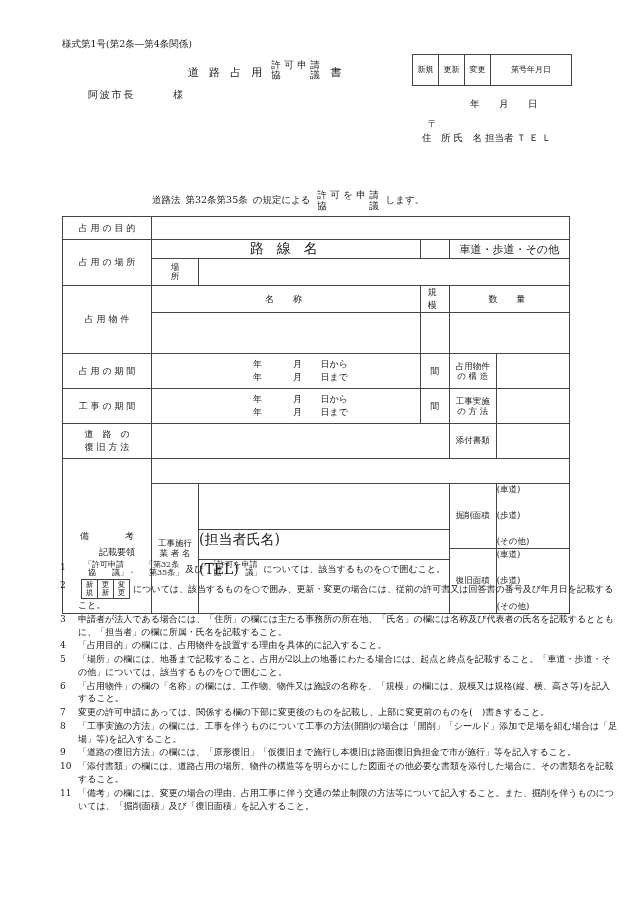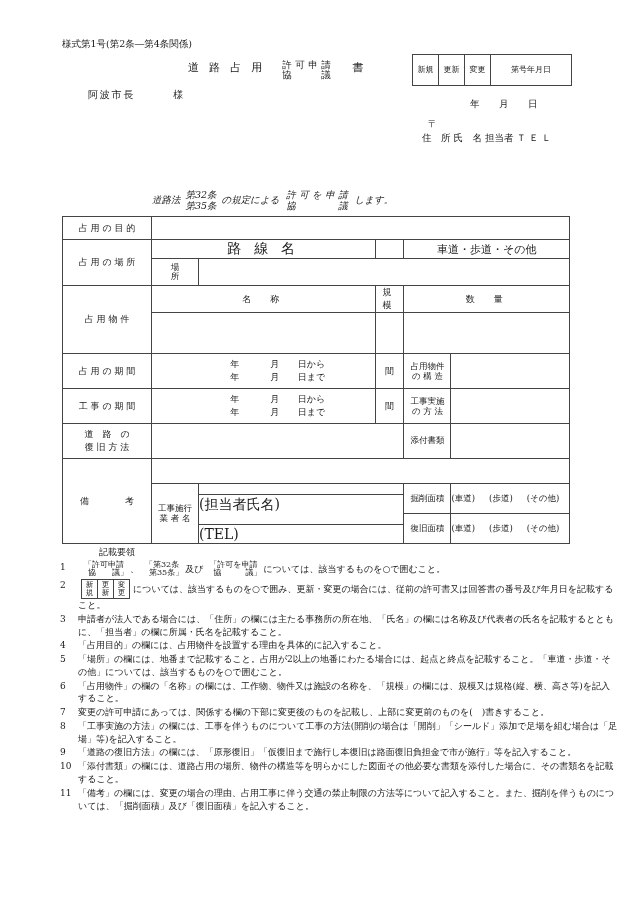--- a/index.html
+++ b/index.html
@@ -9,21 +9,21 @@
     color:#1a1a1a;position:relative;overflow:hidden;
   }
   .page{position:absolute;left:0;top:0;width:630px;height:840px;}
 
   
   .abs{position:absolute;}
   .ctr{text-align:center;}
 
   
   #form-code{left:62px;top:38px;font-size:9.5px;}
-  #title-wrap{left:188px;top:60px;font-size:11px;display:flex;align-items:flex-start;gap:15px;}
+  #title-wrap{left:188px;top:60px;font-size:11px;display:flex;align-items:flex-end;gap:4px;}
   #title-main{letter-spacing:.30em;font-size:11px;}
   #title-stack{display:inline-flex;flex-direction:column;line-height:1.05;font-size:9.5px;}
   #title-stack .r{display:flex;}
   #title-stack .r span{display:inline-block;}
   #title-kyoka span{width:13px;text-align:center;}
   #title-kyogi span{width:13px;text-align:center;}
   #title-sho{font-size:11px;margin-left:5px;}
   #addressee{left:88px;top:88px;font-size:10px;letter-spacing:.18em;}
   #addressee .sama{margin-left:38px;letter-spacing:0;}
 
@@ -38,22 +38,22 @@
   #status-num .line2{display:flex;justify-content:space-around;}
 
   
   #date-line{left:470px;top:98px;font-size:9.5px;}
   #date-line span{display:inline-block;width:26px;text-align:left;}
   #postal{left:428px;top:118px;font-size:9.5px;}
   #applicant{left:422px;top:130px;font-size:9.5px;line-height:1.58;}
   #applicant .lb{display:inline-block;}
 
   
-  #law-line{left:152px;top:190px;font-size:9.5px;display:flex;align-items:center;gap:5px;font-style:italic;}
-  #law-line .stack{display:inline-flex;flex-direction:column;line-height:1.12;text-align:center;}
+  #law-line{left:152px;top:190px;font-size:9.5px;display:flex;align-items:center;gap:5px;}
+  #law-line .stack{display:inline-flex;line-height:1.12;text-align:center;}
   #law-line .kstack{display:inline-flex;flex-direction:column;line-height:1.12;}
   #law-line .kstack .r{display:flex;}
   #law-line .kstack .r span{width:13px;text-align:center;}
 
   
   #main-table{left:62px;top:216px;width:508px;border-collapse:collapse;
               font-size:9px;}
   #main-table td{border:1px solid #444;padding:0;vertical-align:middle;}
   .lbl{width:88px;text-align:center;font-size:9px;border-radius:6px;}
   .lbl2{width:46px;text-align:center;font-size:8.5px;line-height:1.15;}
@@ -70,21 +70,21 @@
   .period .m{width:40px;text-align:right;}
   .period .d{width:46px;text-align:right;}
   .kan{width:22px;text-align:center;font-size:9px;}
   .stk{font-size:8.5px;line-height:1.2;text-align:center;}
 
   
   .contractor{font-size:14px;line-height:1.25;padding:2px 4px;}
   .contractor .ul{border-bottom:1px solid #444;height:10px;}
   .contractor .t{padding-top:1px;}
   .areacell{font-size:8.5px;padding:3px 4px;}
-  .areacell .grp{display:flex;gap:14px;}
+  .areacell .grp{display:flex;gap:14px;flex-direction:column;}
 
   
   #notes{left:58px;top:546px;width:560px;font-size:9px;line-height:1.42;}
   #notes .hd{font-size:9px;margin-bottom:2px;padding-left:41px;}
   .note{display:flex;margin-bottom:1px;}
   .note .num{width:18px;flex:0 0 18px;text-align:left;padding-left:2px;}
   .note .bd{flex:1;}
   .inline-stack{display:inline-flex;flex-direction:column;line-height:1.08;
                 vertical-align:middle;text-align:center;font-size:8px;margin:0 2px;}
   .mini-tbl{display:inline-flex;border:1px solid #444;vertical-align:middle;margin:0 3px;height:18px;}

